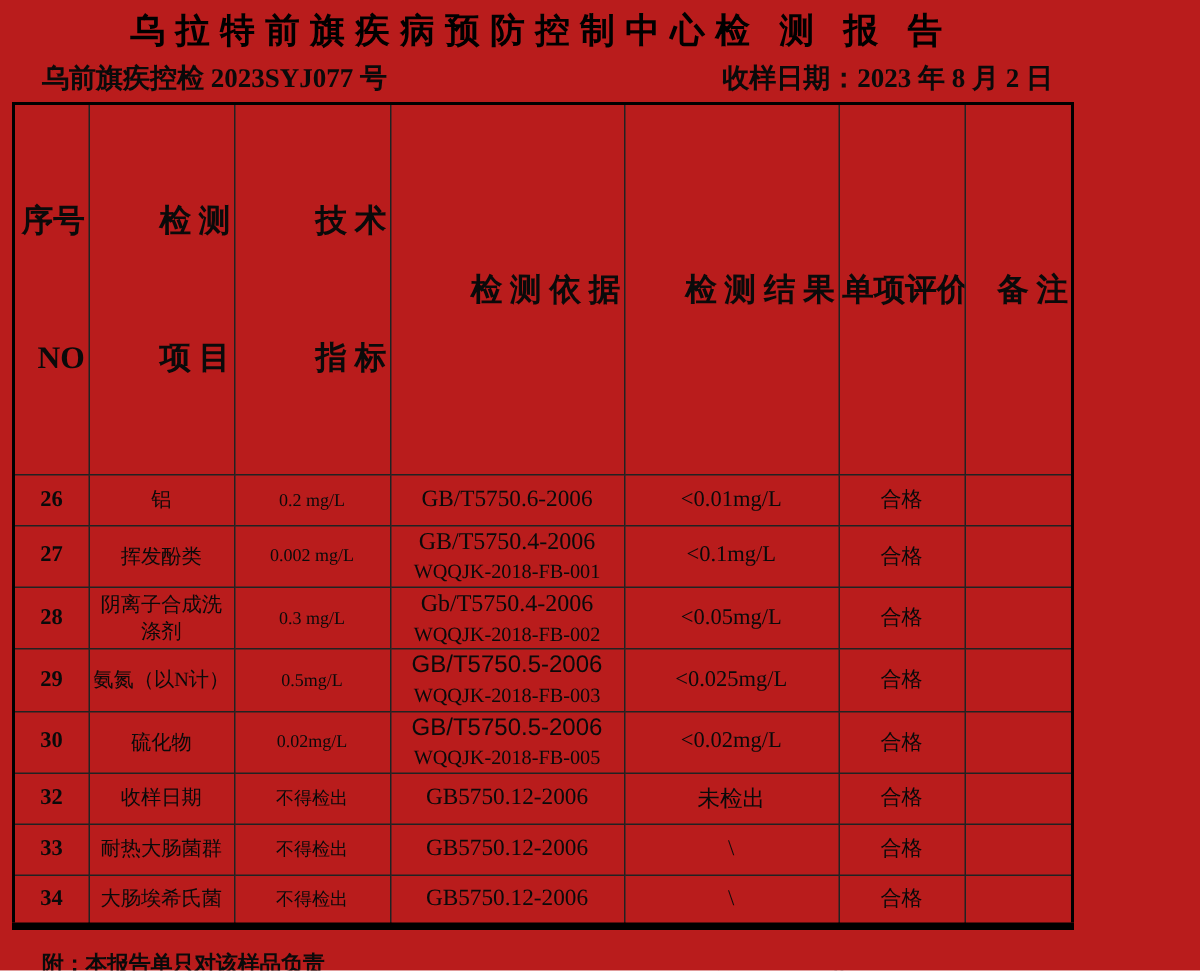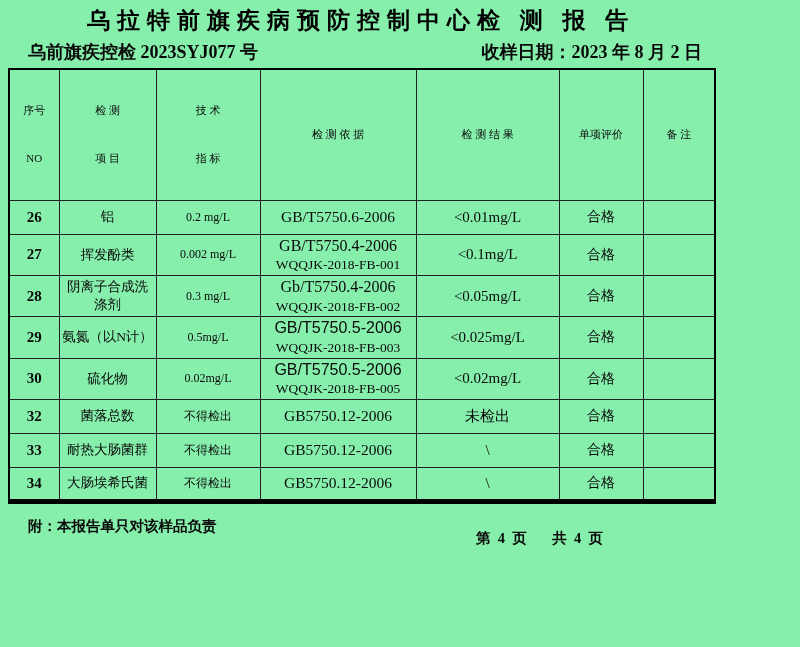--- a/index.html
+++ b/index.html
@@ -6,21 +6,21 @@
   html, body { background: #ffffff; }
   body {
     width: 800px; height: 647px;
     font-family: "Liberation Serif", "DejaVu Serif", serif;
     color: #0a0a0a;
     overflow: hidden;
   }
   .page {
     position: relative;
     width: 800px; height: 647px;
-    background: #86efac;
+    background: #b91c1c;
   }
   .content {
     position: absolute;
     left: 8px; top: 0;
     width: 706px;
   }
   .doc-title {
     margin-top: 5px;
     text-align: center;
     font-size: 23px;
@@ -53,24 +53,25 @@
     border: 1.6px solid #222;
     text-align: center;
     vertical-align: middle;
     padding: 1px 2px;
     overflow: hidden;
   }
   thead tr { height: 45px; }
   tr.single { height: 34px; }
   tr.double { height: 29px; }
   th {
-    font-size: 11px;
-    font-weight: normal;
+    font-size: 21px;
+    font-weight: bold;
     white-space: pre;
     line-height: 1.45;
+    text-align: right;
   }
   .c-no   { font-size: 15px; font-weight: bold; margin-top: 32px; }
   .c-item { font-size: 13.5px; }
   .c-standard { font-size: 12px; }
   .c-method .m1 { font-size: 15.5px; line-height: 1.3; }
   .c-method .m2 { font-size: 13.5px; line-height: 1.3; }
   tr.double .c-method .m1 { font-size: 16px; }
   .c-method .m1.sans { font-family: "Liberation Sans", "DejaVu Sans", sans-serif; font-size: 17px; }
   .c-result { font-size: 15px; }
   .c-eval   { font-size: 14px; }
@@ -193,21 +194,21 @@
     <td class="c-method">
       <div class="m1 sans">GB/T5750.5-2006</div>
       <div class="m2">WQQJK-2018-FB-005</div>
     </td>
     <td class="c-result">&lt;0.02mg/L</td>
     <td class="c-eval">合格</td>
     <td class="c-remark"></td>
   </tr>
           <tr class="single">
     <td class="c-no">32</td>
-    <td class="c-item">菌落总数</td>
+    <td class="c-item">收样日期</td>
     <td class="c-standard">不得检出</td>
     <td class="c-method">
       <div class="m1">GB5750.12-2006</div>
       <div class="m2"></div>
     </td>
     <td class="c-result">未检出</td>
     <td class="c-eval">合格</td>
     <td class="c-remark"></td>
   </tr>
           <tr class="single">

